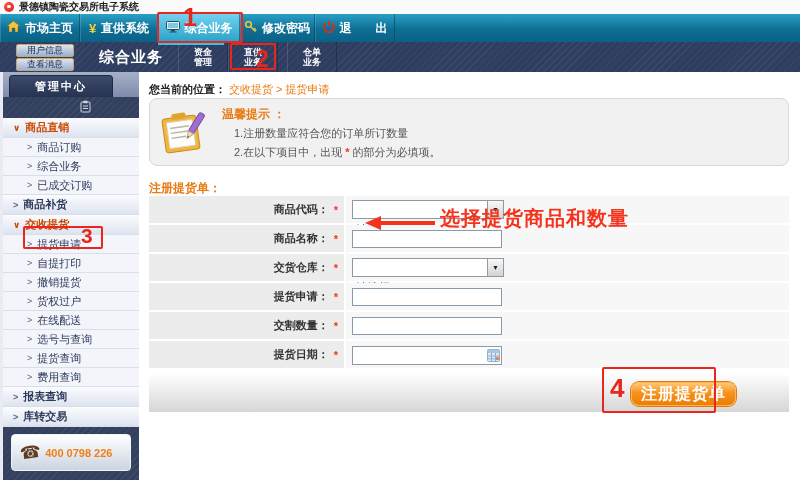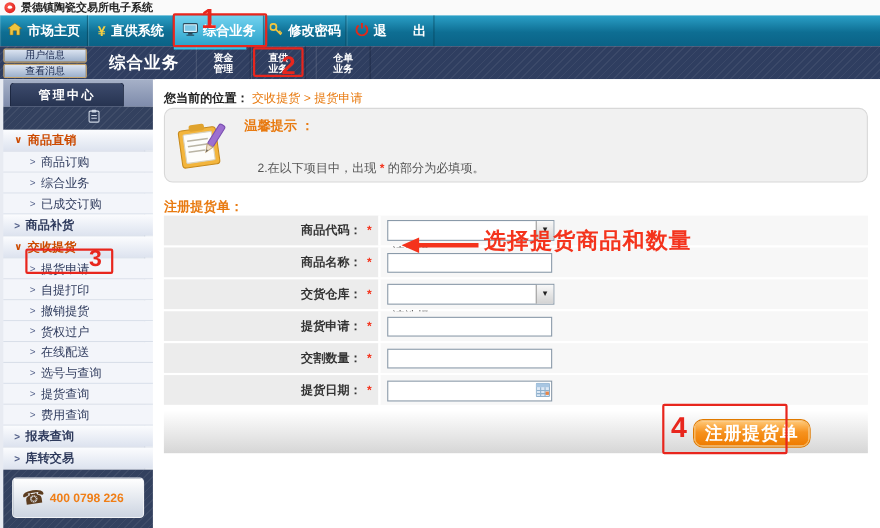--- a/index.html
+++ b/index.html
@@ -19,22 +19,22 @@
   .nav-tab { display:flex; align-items:center; justify-content:center; gap:5px;
     color:#fff; font-size:12px; font-weight:bold; cursor:pointer;
     border-right:1px solid rgba(6,62,84,.55); border-left:1px solid rgba(255,255,255,.14); }
   .nav-tab.active { background:linear-gradient(#72d2ef,#2aa2ca); }
   .yen { color:#f3cf44; font-size:13px; font-weight:bold; }
 
   
   .subnav { position:absolute; left:0; top:42px; width:800px; height:30px;
     background:#2f3e60 repeating-linear-gradient(135deg, rgba(255,255,255,.06) 0 1px, transparent 1px 5px); }
   .mini-btns { position:absolute; left:3px; top:2px; width:64px; }
-  .mini-btn { width:76px; height:13px; margin-bottom:1px; font-size:9px; line-height:11px; text-align:center;
-    color:#17264c; background:linear-gradient(#dde5f2,#9cb0cc); border:1px solid #c6a56e; border-radius:2px; cursor:pointer; }
+  .mini-btn { width:58px; height:13px; margin-bottom:1px; font-size:9px; line-height:11px; text-align:center;
+    color:#17264c; background:linear-gradient(#dde5f2,#9cb0cc); border:1px solid #c6a56e; border-radius:2px; cursor:pointer;margin-left:13px; }
   .subnav-title { position:absolute; left:92px; top:0; width:78px; height:30px; display:flex; align-items:center; justify-content:center;
     color:#fff; font-size:15px; font-weight:bold; letter-spacing:1px; }
   .active-strip { position:absolute; left:158px; top:0; width:66px; height:3px; background:#35c4e8; }
   .subnav-item { position:absolute; top:0; height:30px; width:50px; display:flex; flex-direction:column;
     align-items:center; justify-content:center; color:#fff; font-size:9px; line-height:10px; font-weight:bold; cursor:pointer;
     border-left:1px solid rgba(255,255,255,.12); border-right:1px solid rgba(10,20,40,.35); }
 
   
   .sidebar { position:absolute; left:0; top:72px; width:132px; height:408px; background:#e9edf5;
     border-left:3px solid #e8ebf2; border-right:1px solid #c5cbd8; }
@@ -288,20 +288,21 @@
           </g>
           <rect x="14" y="4" width="14" height="6" rx="2" fill="#e0a32e" transform="rotate(-8 21 25)"></rect>
           <g transform="rotate(32 33 20)">
             <rect x="30" y="2" width="6" height="22" rx="2" fill="#9d6fd0" stroke="#7a4fb0"></rect>
             <polygon points="30,24 36,24 33,31" fill="#f0dfc8" stroke="#c0a87e"></polygon>
             <polygon points="32.2,28.5 33.8,28.5 33,31" fill="#555"></polygon>
           </g>
         </svg>
       </span>
       <div class="notice-title">温馨提示 ：</div>
+      <div class="notice-l1">1.注册数量应符合您的订单所订数量</div>
       <div class="notice-l2">
         <span>2.在以下项目中，出现 </span><span class="red-star">*</span><span> 的部分为必填项。</span>
       </div>
     </div>
 
     <div class="form-title">注册提货单：</div>
 
     <div class="form">
 
       <div class="frow">

